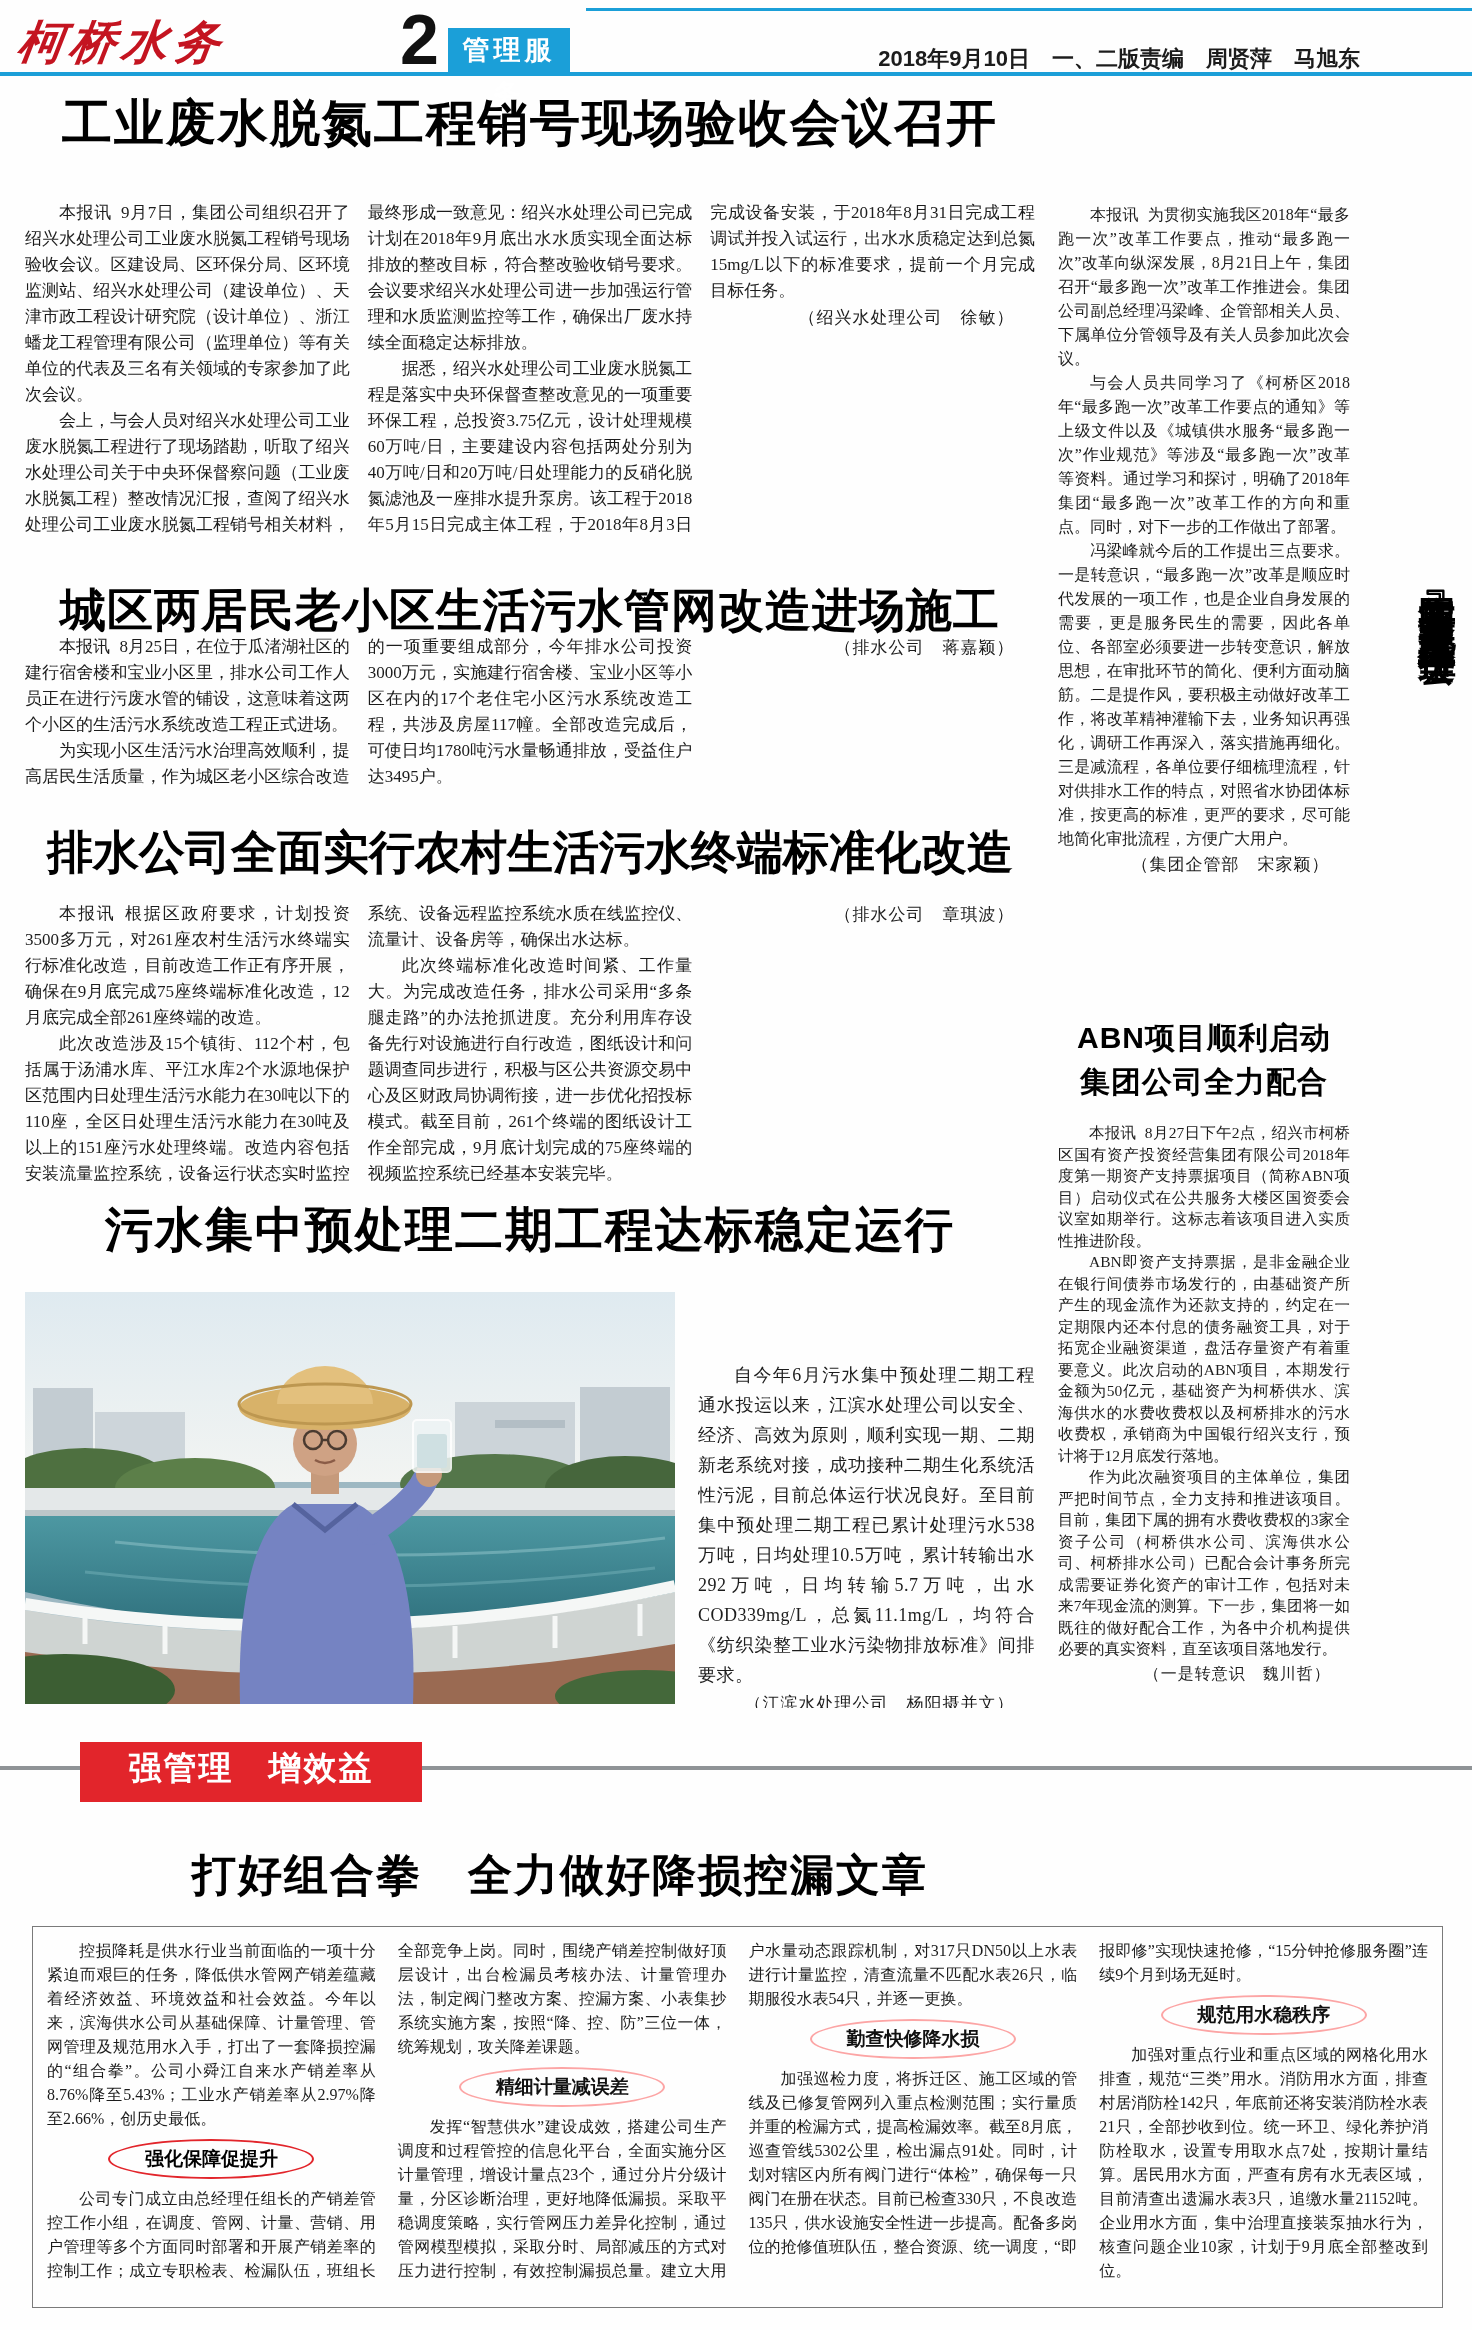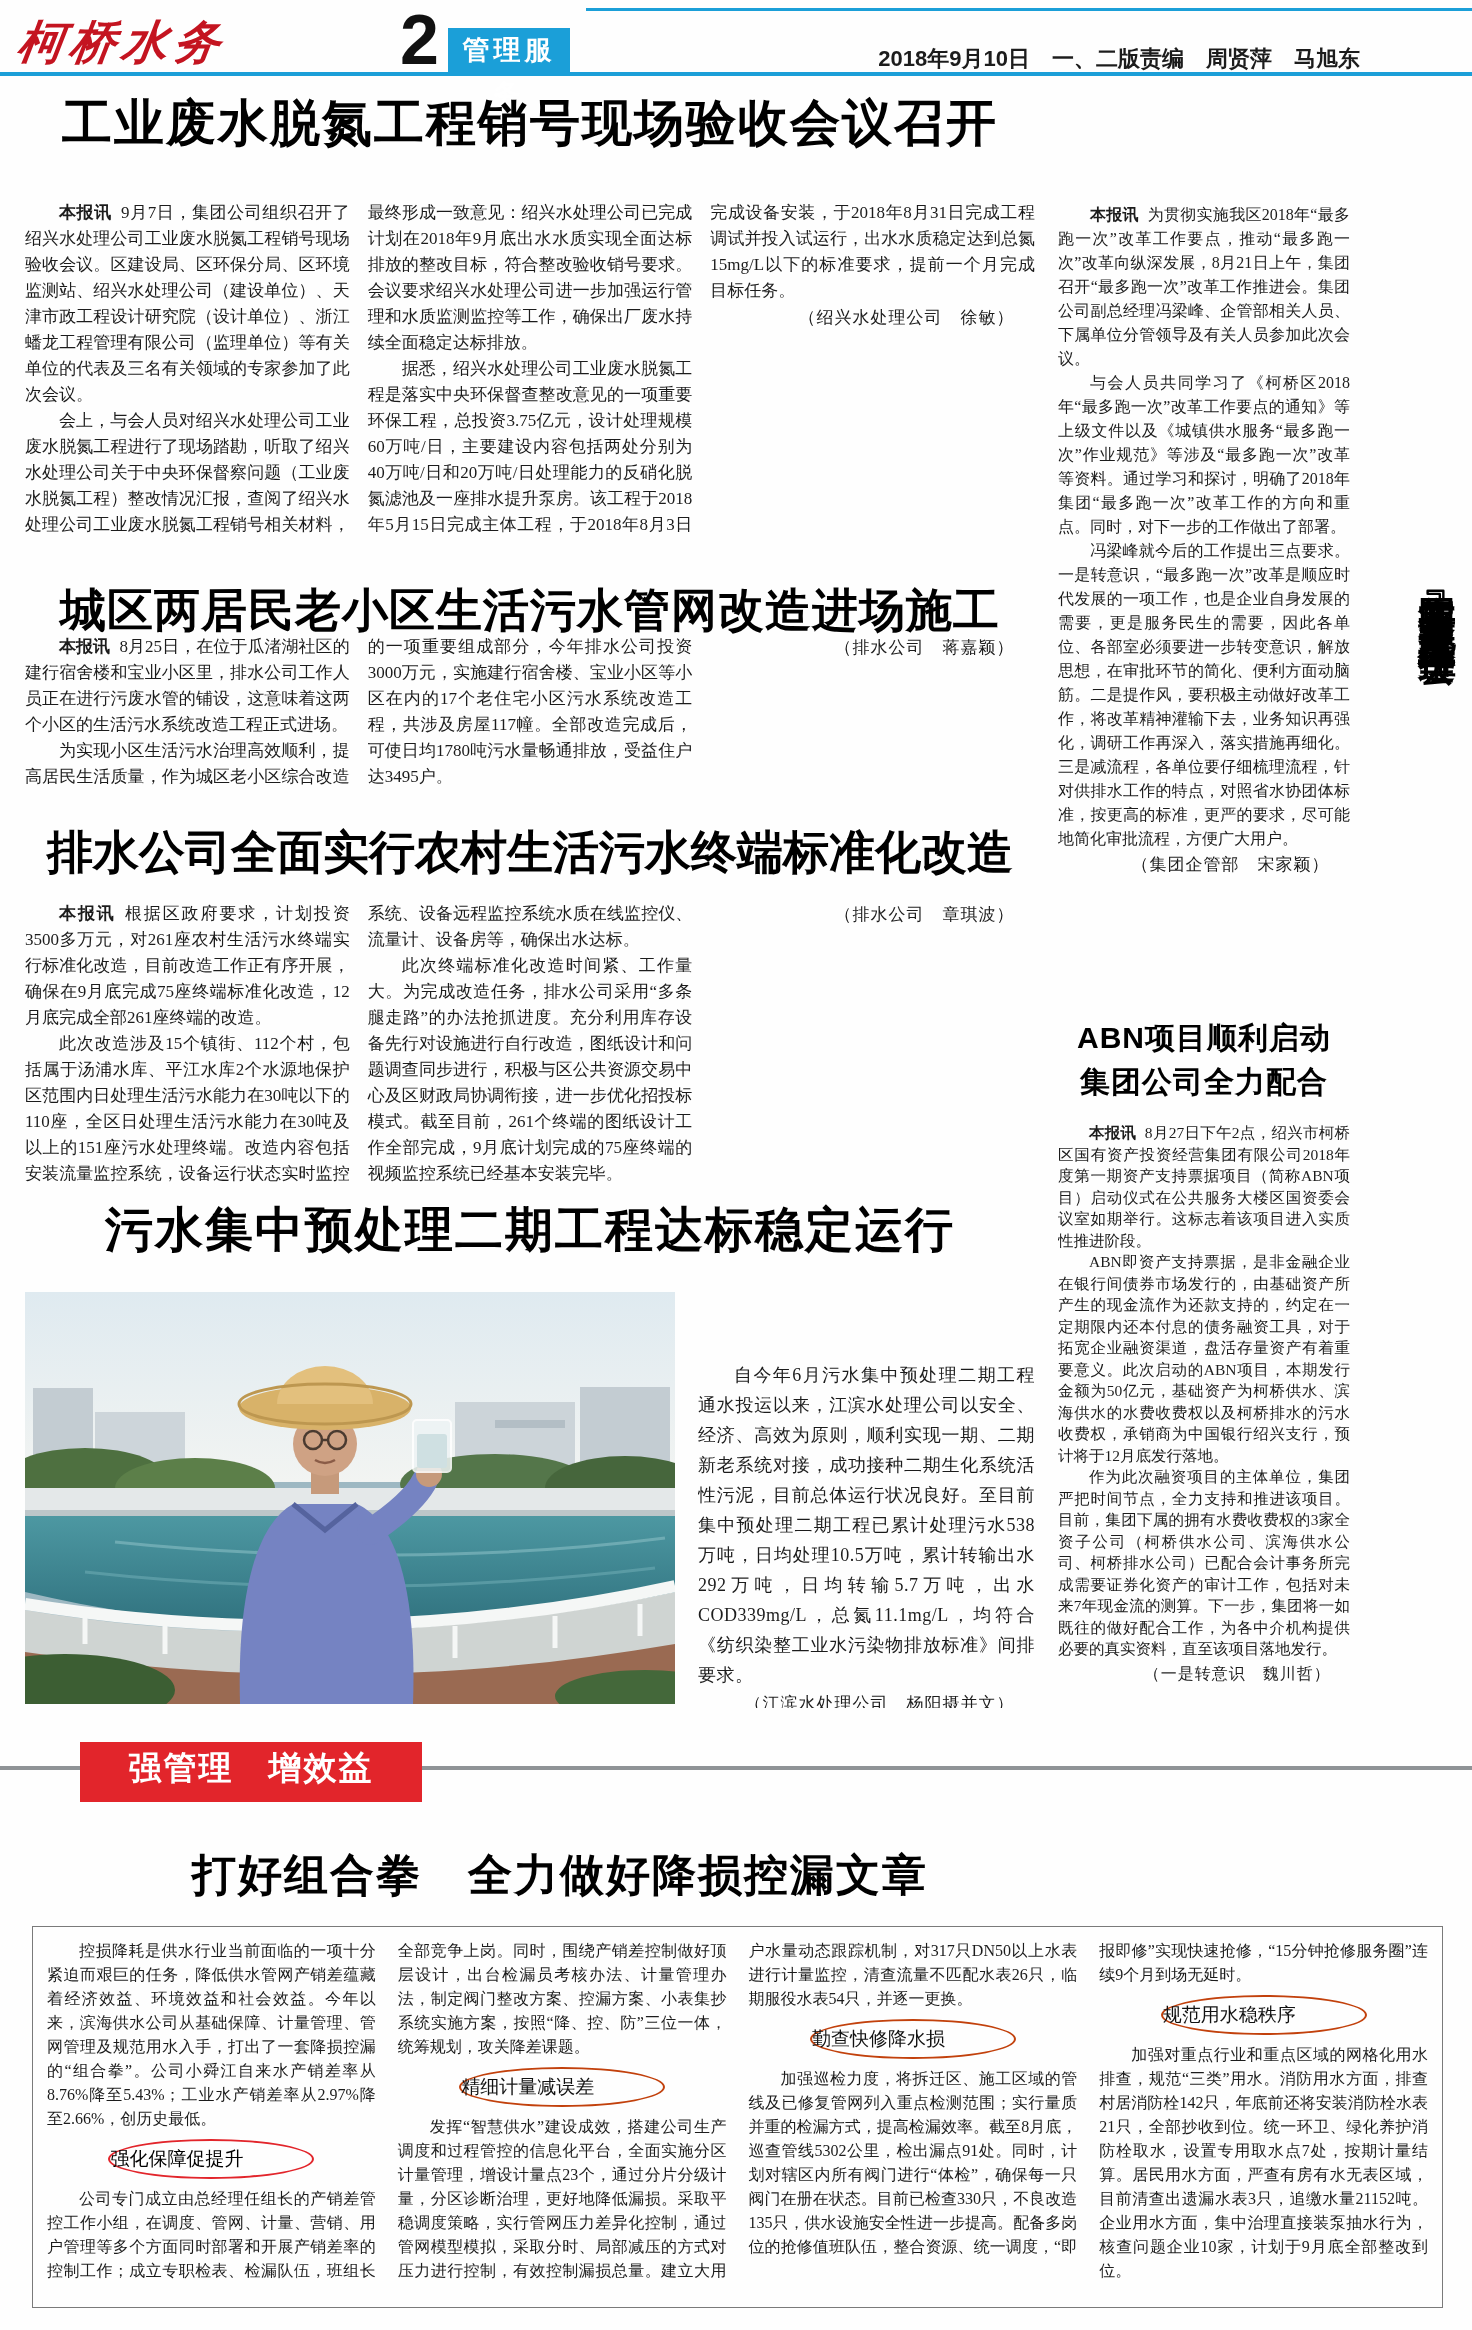--- a/index.html
+++ b/index.html
@@ -40,21 +40,21 @@
   }
   .hl-a1 { left:25px; top:90px;  width:1010px; font-size:50px; letter-spacing:2px; }
   .hl-a2 { left:25px; top:549px; width:1010px; font-size:46px; letter-spacing:1px;margin-top:31px; }
   .hl-a3 { left:25px; top:822px; width:1010px; font-size:46px; }
   .hl-a4 { left:25px; top:1198px; width:1010px; font-size:48px; letter-spacing:2px; }
 
   
   .body-block { text-align:justify; overflow:hidden; }
   .bp { font-size:17px; line-height:26px; text-indent:2em; text-align:justify; }
   .lead {
-    font-weight:bold; font-family:"Liberation Sans","DejaVu Sans",sans-serif;
+    font-weight:normal; font-family:"Liberation Sans","DejaVu Sans",sans-serif;
     margin-right:0.55em;
   }
   .sig { text-align:right; padding-right:1.2em; font-size:17px; line-height:28px; letter-spacing:1px; }
 
   .cols3 { column-count:3; column-gap:18px; column-fill:auto; }
   .a1-body { left:25px; top:200px; width:1010px; height:345px; }
   .a2-body { left:25px; top:634px; width:1010px; height:176px; }
   .a3-body { left:25px; top:901px; width:1010px; height:290px; }
 
   
@@ -91,22 +91,22 @@
   }
   .bottom-headline { left:30px; top:1846px; width:1060px; font-size:44px; letter-spacing:2px; }
   .bottom-box { left:32px; top:1926px; width:1411px; height:382px; border:1px solid #7a7a7a; }
   .bottom-cols {
     position:absolute; left:14px; top:12px; right:14px; bottom:12px;
     column-count:4; column-gap:22px; column-fill:auto; text-align:justify; overflow:hidden;
   }
   .bottom-cols .bp { font-size:16px; line-height:24px; }
   .oval {
     display:block; width:206px; margin:8px auto 8px auto; padding:5px 0;
-    border:2px solid #c2410c; border-radius:50%;
-    text-indent:0; font-weight:normal; font-size:19px;
+    border:2px solid #fca5a5; border-radius:50%;
+    text-align:center; text-indent:0; font-weight:bold; font-size:19px;
     font-family:"Liberation Sans","DejaVu Sans",sans-serif; color:#111;
     break-inside:avoid;
   }
   .oval.red { border-color:#e2252b; color:#000000; }
 </style>
 </head>
 <body>
 
 <div id="page">
 

